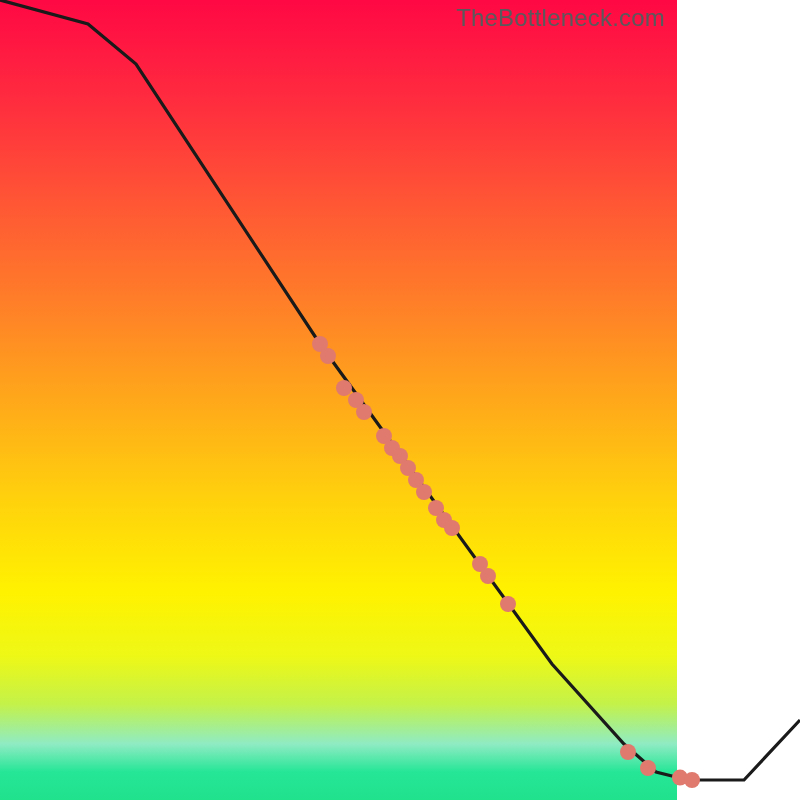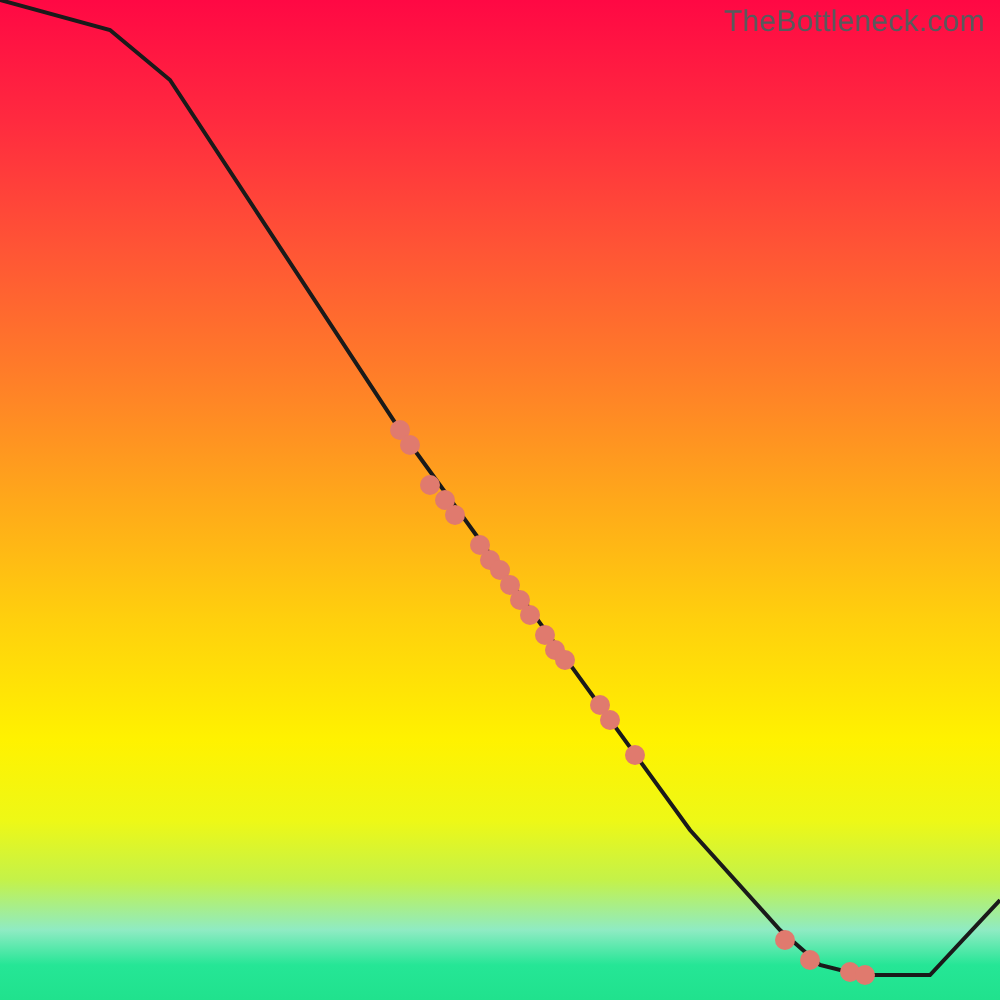--- a/index.html
+++ b/index.html
@@ -4,21 +4,21 @@
 <style>
   html, body {
     margin: 0;
     padding: 0;
     width: 800px;
     height: 800px;
     overflow: hidden;
   }
   .chart-container {
     position: relative;
-    width: 800px;
+    width: 677px;
     height: 800px;
   }
   .gradient-bg {
     position: absolute;
     top: 0;
     left: 0;
     width: 100%;
     height: 100%;
   }
   .watermark {

